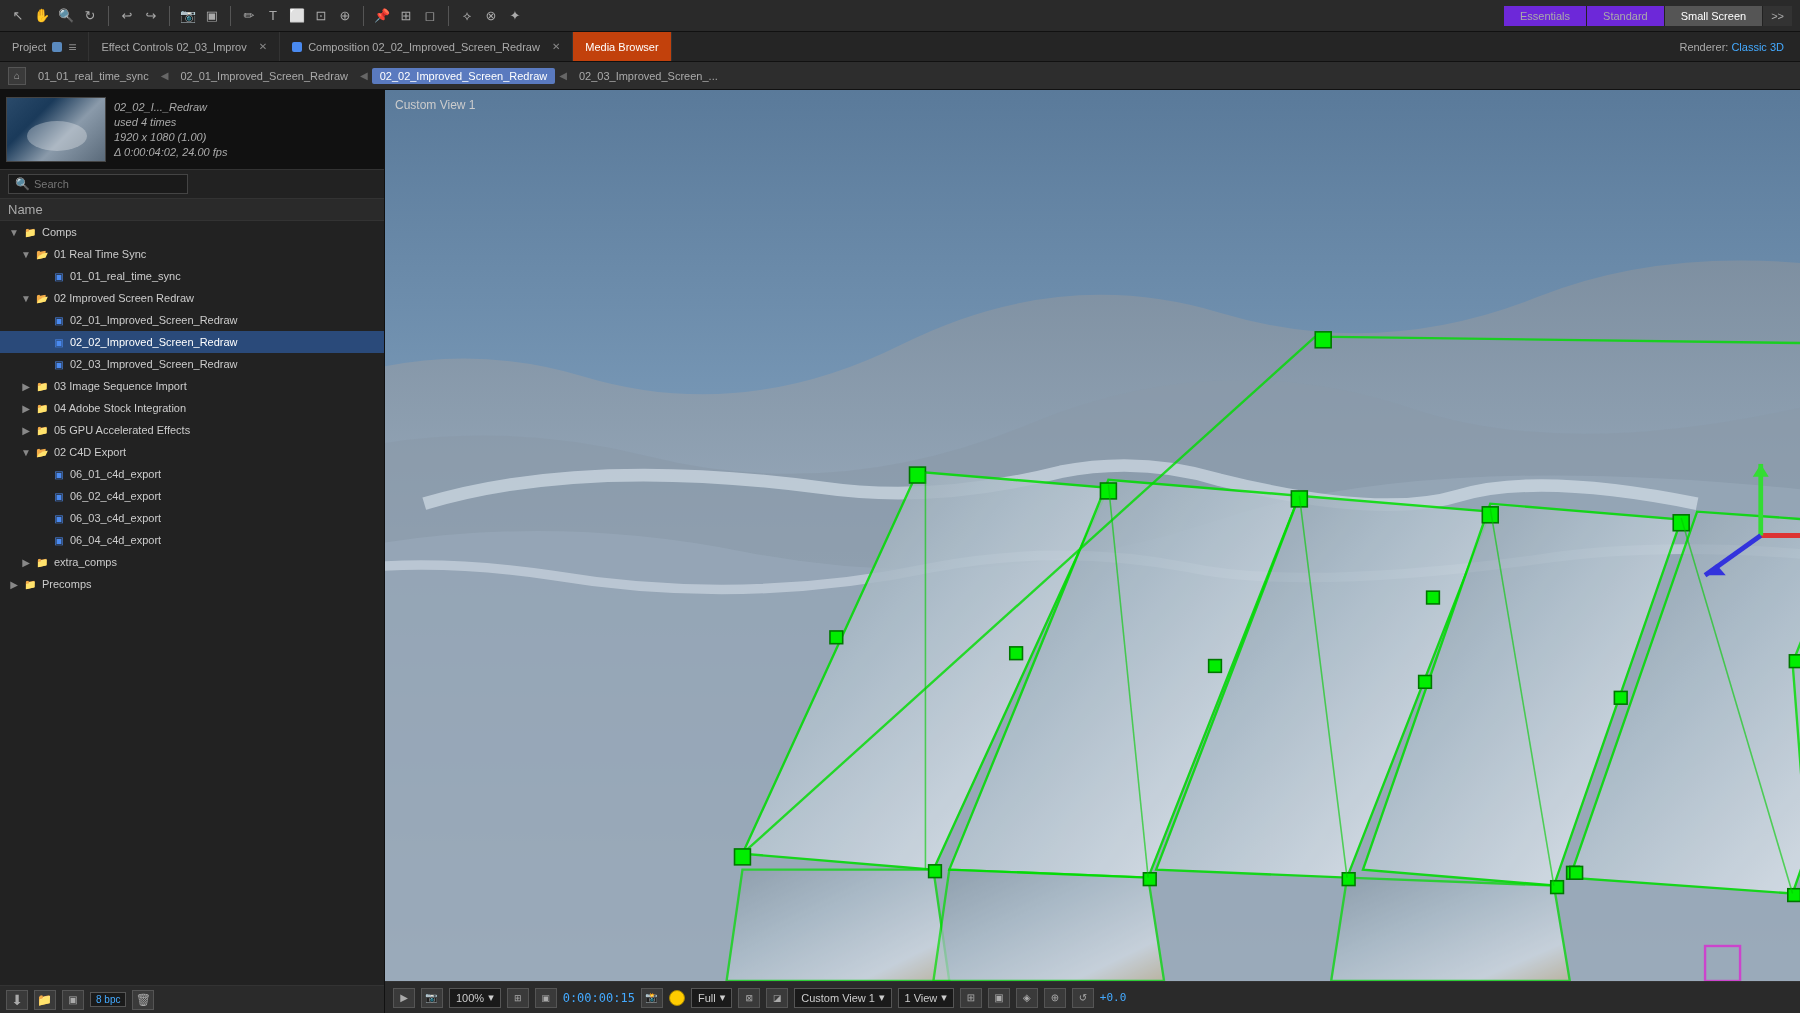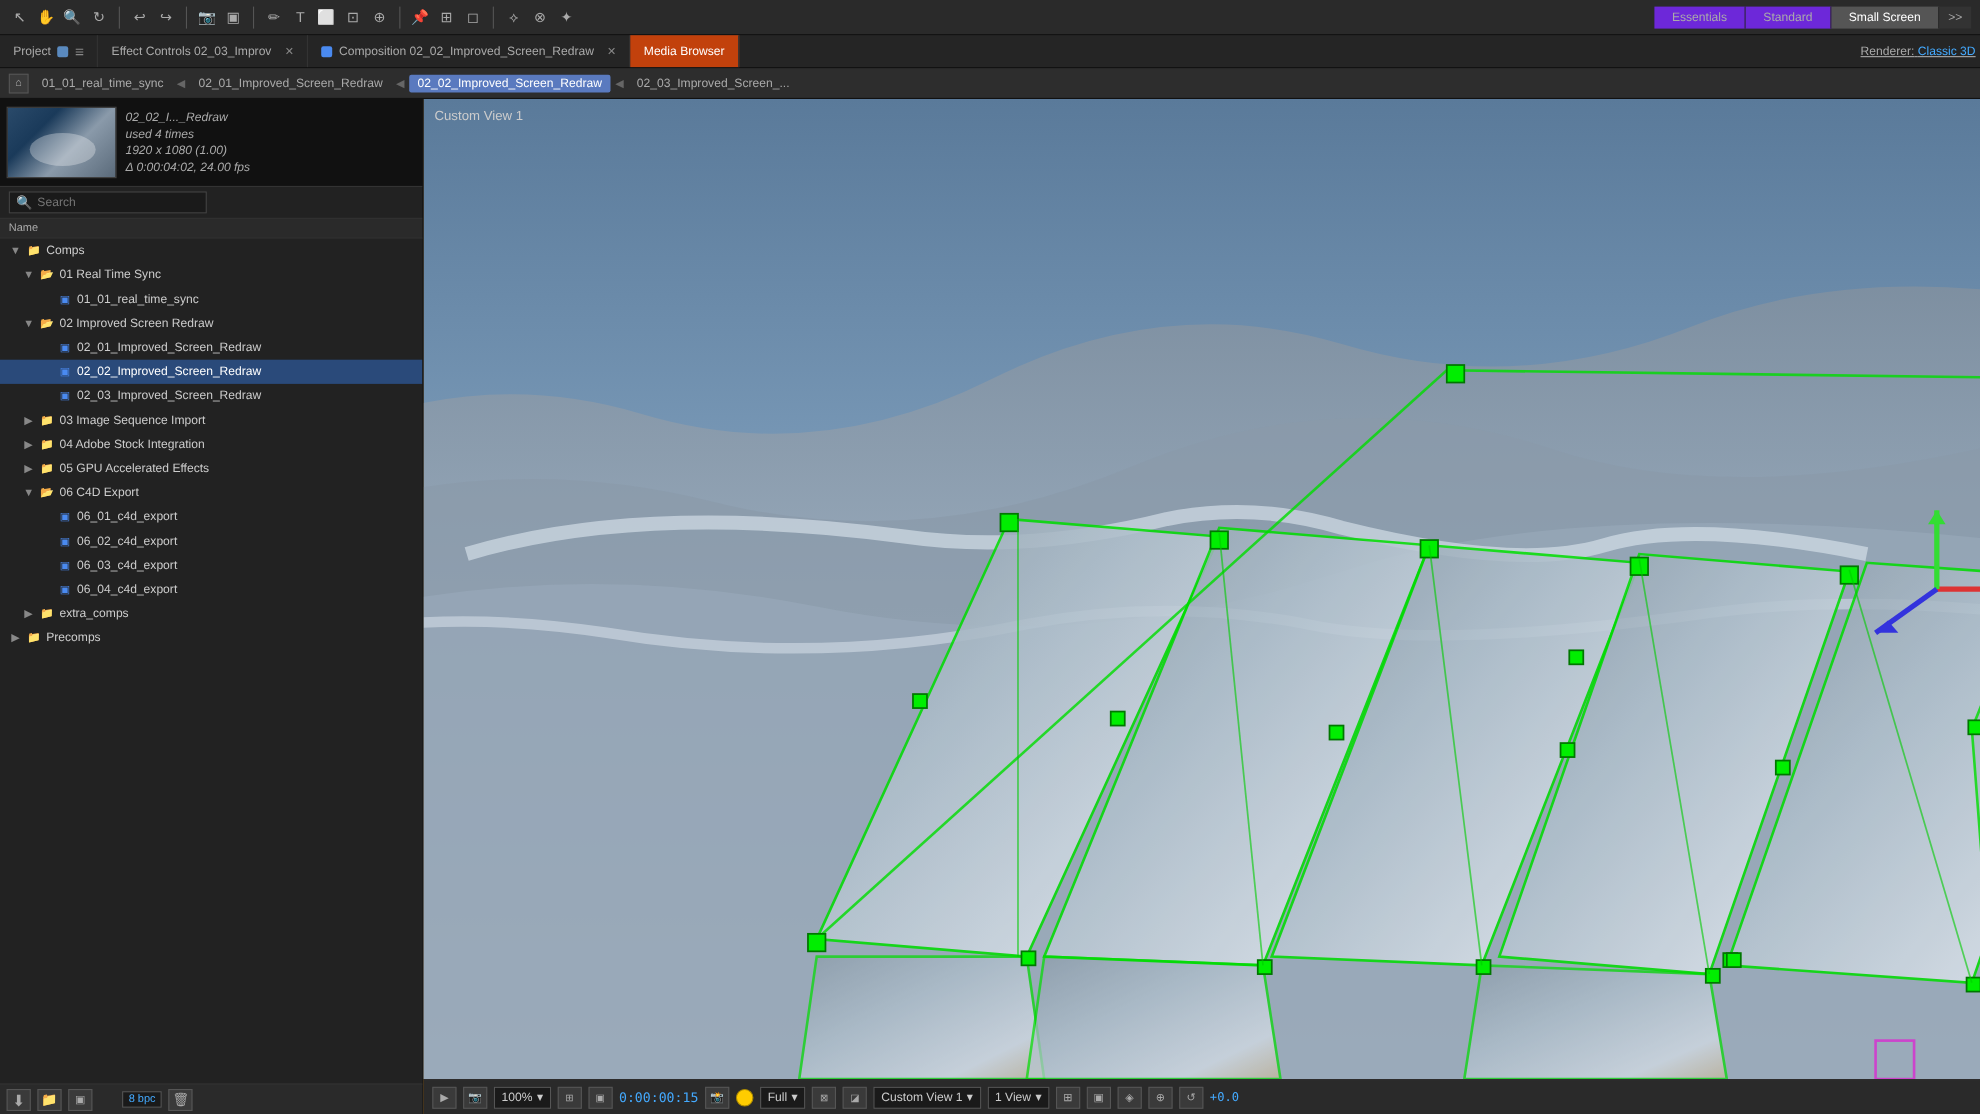--- a/index.html
+++ b/index.html
@@ -95,24 +95,23 @@
       border-radius: 2px;
       display: inline-block;
     }
     .panel-tab-close {
       margin-left: 6px;
       color: #888;
       font-size: 10px;
     }
     .renderer-label {
       margin-left: auto;
-      padding-right: 4px;
+      padding-right: 16px;
       color: #aaa;
       font-size: 11px;
-      text-decoration: underline;
     }
     .renderer-value {
       color: #4af;
       cursor: pointer;
     }
 
     
     .comp-nav-row {
       width: 100%;
       height: 28px;
@@ -227,21 +226,21 @@
       color: #ccc;
       font-size: 11px;
       width: 100%;
     }
 
     
     .col-header {
       padding: 3px 8px;
       background: #2a2a2a;
       color: #aaa;
-      font-size: 10px;
+      font-size: 13px;
       border-bottom: 1px solid #333;
       display: flex;
       justify-content: space-between;
     }
 
     
     .tree-list {
       flex: 1;
       overflow-y: auto;
       background: #222;
@@ -295,21 +294,20 @@
       align-items: center;
       padding: 0 6px;
       gap: 6px;
     }
     .bpc-badge {
       background: #1a1a1a;
       border: 1px solid #555;
       padding: 1px 5px;
       font-size: 10px;
       color: #4af;
-      margin-left: 21px;
     }
 
     
     .right-panel {
       flex: 1;
       background: #a16207;
       display: flex;
       flex-direction: column;
     }
 
@@ -554,21 +552,21 @@
 
       <div class="tree-item indent-1">
         <span class="tree-arrow">▶</span>
         <span class="tree-icon folder-icon">📁</span>
         <span>05 GPU Accelerated Effects</span>
       </div>
 
       <div class="tree-item indent-1">
         <span class="tree-arrow">▼</span>
         <span class="tree-icon folder-icon">📂</span>
-        <span>06 C4D Export</span>
+        <span>02 C4D Export</span>
       </div>
       <div class="tree-item indent-2">
         <span class="tree-arrow">&nbsp;</span>
         <span class="tree-icon comp-icon">▣</span>
         <span>06_01_c4d_export</span>
       </div>
       <div class="tree-item indent-2">
         <span class="tree-arrow">&nbsp;</span>
         <span class="tree-icon comp-icon">▣</span>
         <span>06_02_c4d_export</span>

